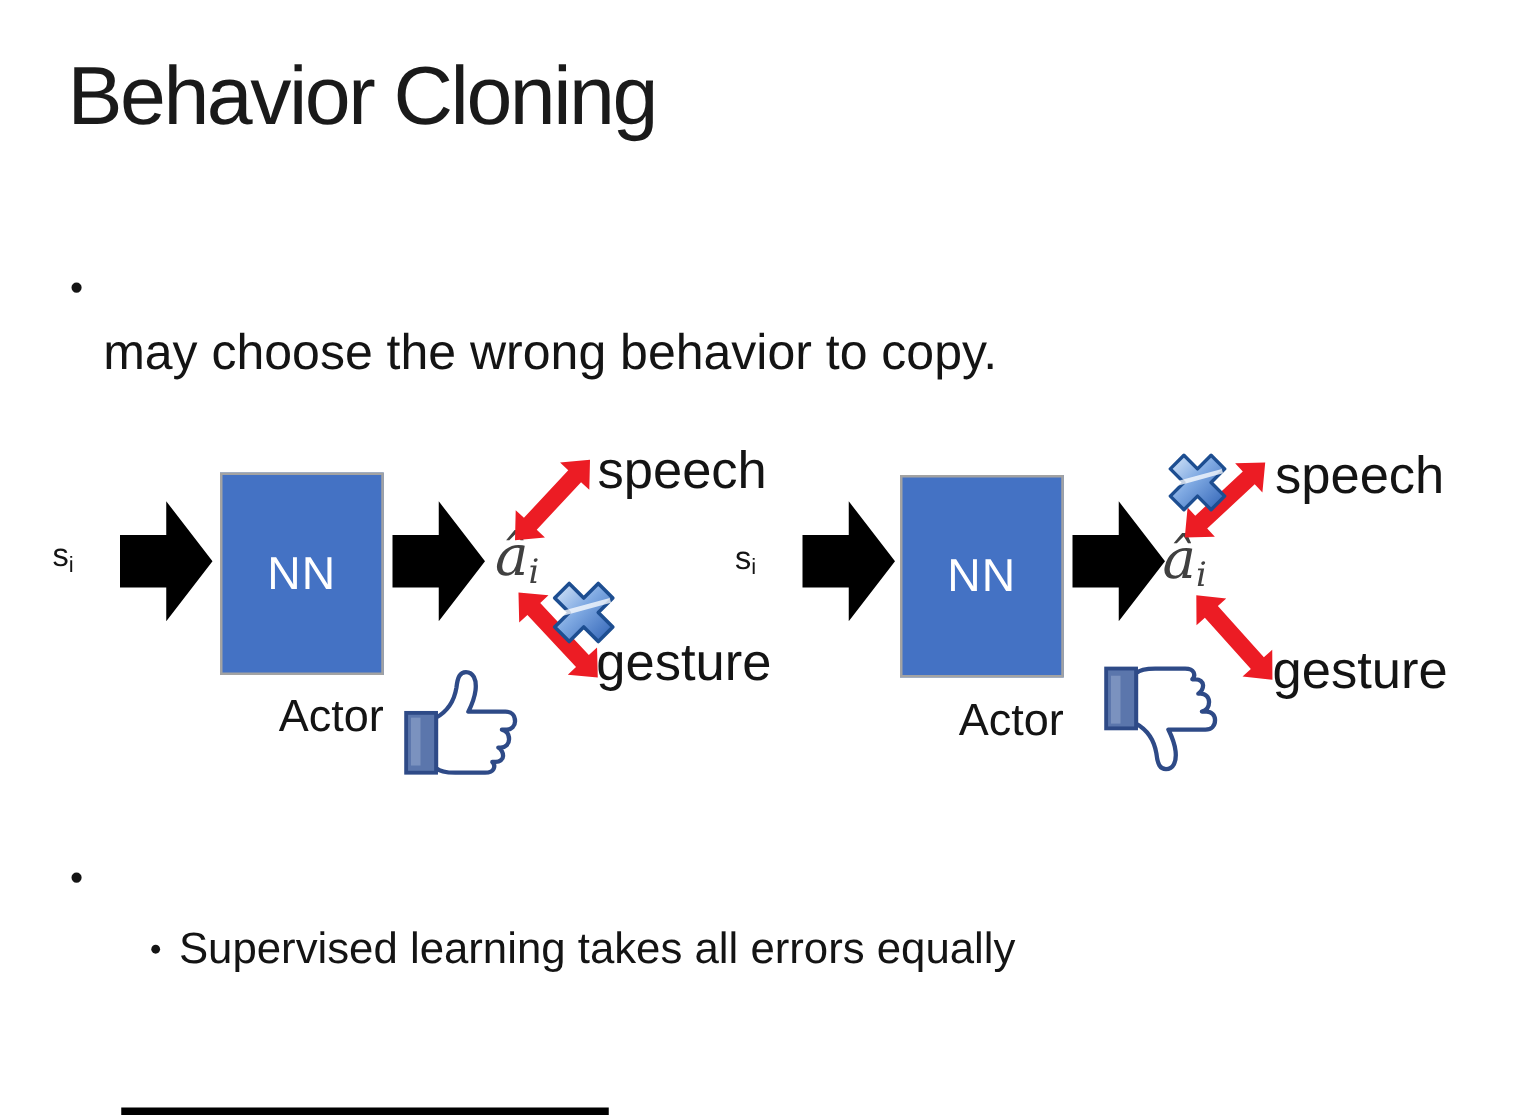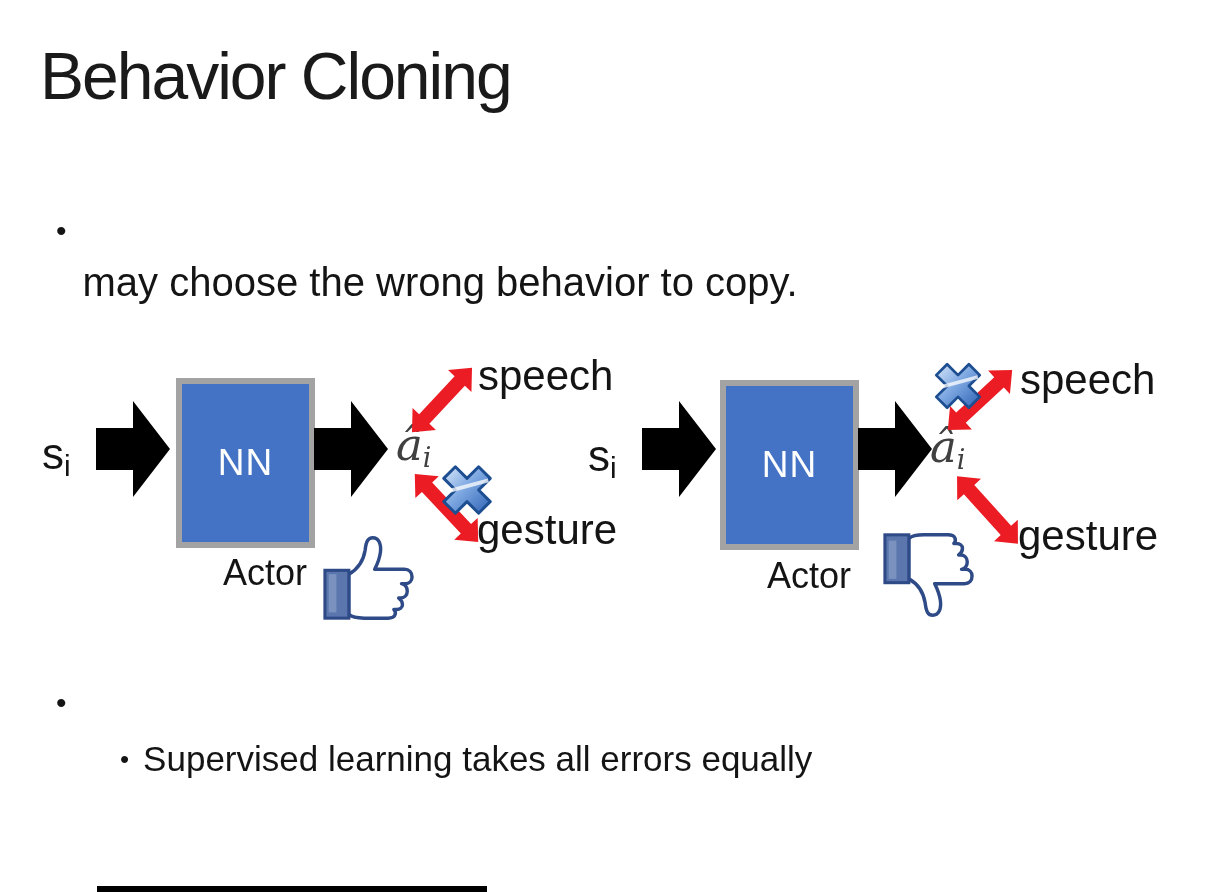--- a/index.html
+++ b/index.html
@@ -1,36 +1,36 @@
 <!DOCTYPE html>
 <html><head>
 <meta charset="utf-8">
 <style>
   html,body{margin:0;padding:0;}
   body{width:1210px;height:892px;background:#ffffff;overflow:hidden;
        font-family:"Liberation Sans",sans-serif;color:#141414;}
   .slide{position:relative;width:1210px;height:892px;background:#fff;}
 
-  .title{position:absolute;left:40px;top:38px;font-size:66px;font-weight:400;
+  .title{position:absolute;left:54px;top:38px;font-size:66px;font-weight:400;
          letter-spacing:-2px;color:#1a1a1a;white-space:nowrap;}
 
   .bullet-row{position:absolute;display:flex;align-items:flex-start;white-space:nowrap;}
   .bullet-mark{font-size:30px;line-height:53px;margin-right:16px;}
   .b1{left:56px;top:203px;font-size:40px;line-height:53px;}
   .b1 .bullet-mark{line-height:56px;}
   .b2{left:56px;top:676px;font-size:40px;line-height:48px;}
   .b2s{left:120px;top:738px;font-size:35px;line-height:42px;}
   .b2s .bullet-mark{font-size:26px;line-height:42px;margin-right:14px;}
 
   .lbl{position:absolute;white-space:nowrap;}
   .sub{font-size:0.68em;vertical-align:-0.25em;}
 
-  .s-label{font-size:44px;}
+  .s-label{font-size:26px;}
   .nn-box{position:absolute;width:127px;height:158px;background:#4472c4;
-          border:6px solid #a3a3a3;display:flex;align-items:center;justify-content:center;}
+          border:2px solid #a3a3a3;display:flex;align-items:center;justify-content:center;}
   .nn-text{color:#ffffff;font-size:37px;letter-spacing:1px;}
   .actor-label{font-size:36px;text-align:right;width:131px;}
   .ahat{font-family:"DejaVu Serif",serif;font-style:italic;font-size:45px;color:#404040;}
   .ahat .sub{font-size:0.6em;}
   .sg-label{font-size:42px;}
 
   .abs{position:absolute;}
   svg{display:block;overflow:visible;}
 </style>
 </head>

